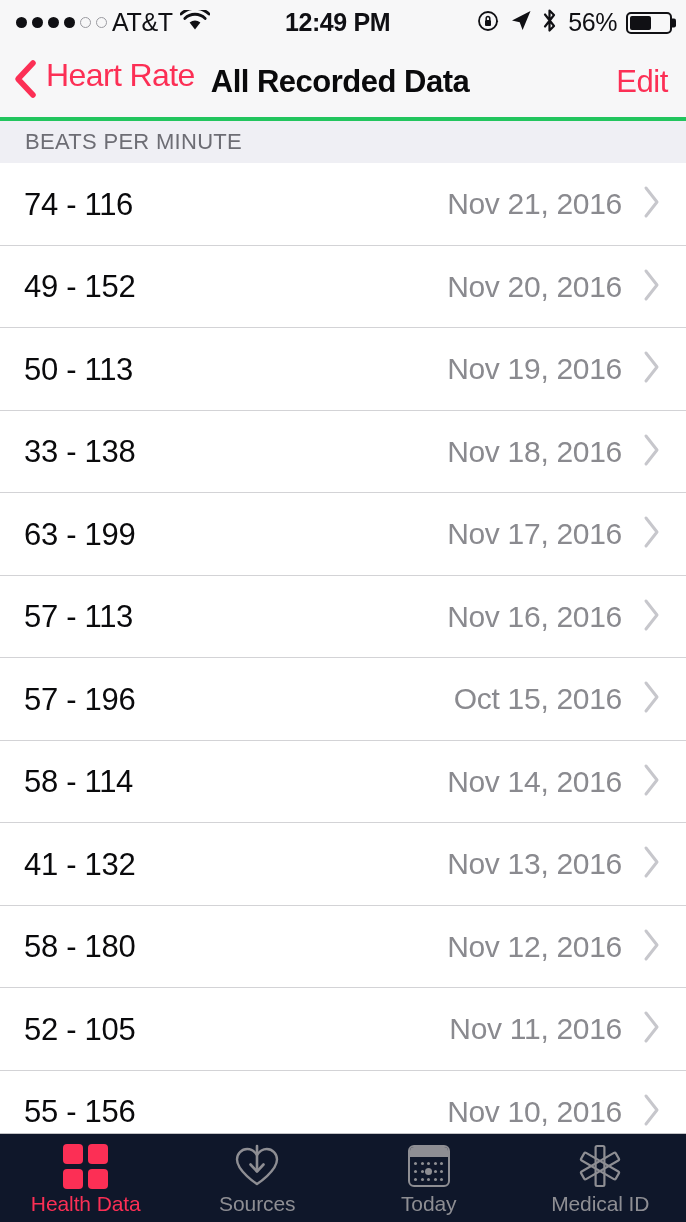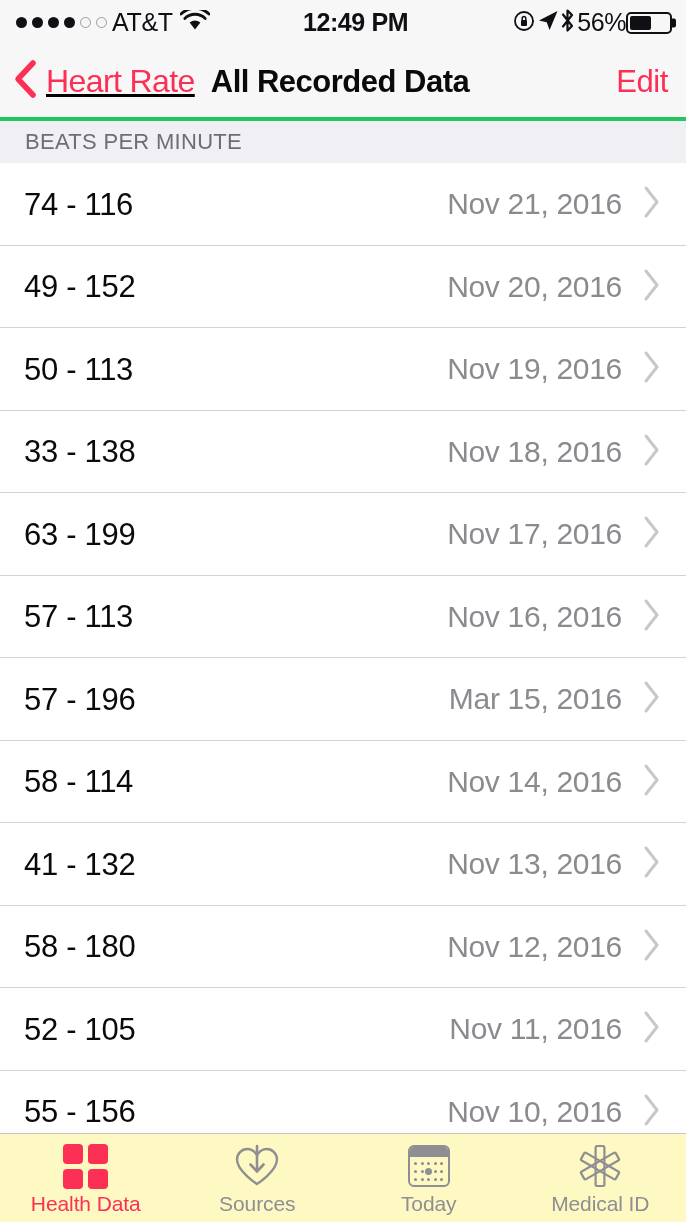--- a/index.html
+++ b/index.html
@@ -74,20 +74,21 @@
     color: #101014;
     letter-spacing: -0.4px;
     line-height: 1;
     position: relative;
     left: -6px;
   }
   .status-right {
     flex: 0 0 auto;
     display: flex;
     align-items: center;
+    gap: 9px;
   }
   .battery-pct {
     font-size: 25px;
     font-weight: 400;
     color: #101014;
     letter-spacing: -0.4px;
     line-height: 1;
     margin-left: 1px;
   }
   .battery {
@@ -120,25 +121,23 @@
     top: 45px; left: 0;
     width: 686px;
     height: 72px;
     background: #f7f7f8;
     display: flex;
     align-items: center;
     padding: 0 18px 0 12px;
   }
   .nav-back {
     display: flex;
-    align-items: center;
     gap: 8px;
     flex: 0 0 auto;
     cursor: pointer;
-    text-decoration: underline;
   }
   .back-chevron { display: block; }
   .nav-back-label {
     font-size: 32px;
     font-weight: 400;
     color: #fc2f55;
     letter-spacing: -0.6px;
     line-height: 1;
   }
   .nav-title {
@@ -226,21 +225,21 @@
     display: block;
     flex: 0 0 auto;
   }
 
   
   .tab-bar {
     position: absolute;
     bottom: 0; left: 0;
     width: 686px;
     height: 89px;
-    background: #fef9c3;
+    background: #0f172a;
     border-top: 1px solid #c3c3c6;
     display: flex;
     align-items: stretch;
   }
   .tab {
     flex: 1 1 25%;
     display: flex;
     flex-direction: column;
     align-items: center;
     justify-content: flex-start;
@@ -416,21 +415,21 @@
       </div>
       <div class="row">
         <span class="row-value">57 - 113</span>
         <span class="row-date">Nov 16, 2016</span>
         <span class="row-chevron"><svg width="20" height="34" viewBox="0 0 20 34">
             <path d="M4 3 L15 17 L4 31" stroke="#c7c7cc" stroke-width="3" fill="none" stroke-linecap="round" stroke-linejoin="round"></path>
           </svg></span>
       </div>
       <div class="row">
         <span class="row-value">57 - 196</span>
-        <span class="row-date">Mar 15, 2016</span>
+        <span class="row-date">Oct 15, 2016</span>
         <span class="row-chevron"><svg width="20" height="34" viewBox="0 0 20 34">
             <path d="M4 3 L15 17 L4 31" stroke="#c7c7cc" stroke-width="3" fill="none" stroke-linecap="round" stroke-linejoin="round"></path>
           </svg></span>
       </div>
       <div class="row">
         <span class="row-value">58 - 114</span>
         <span class="row-date">Nov 14, 2016</span>
         <span class="row-chevron"><svg width="20" height="34" viewBox="0 0 20 34">
             <path d="M4 3 L15 17 L4 31" stroke="#c7c7cc" stroke-width="3" fill="none" stroke-linecap="round" stroke-linejoin="round"></path>
           </svg></span>

